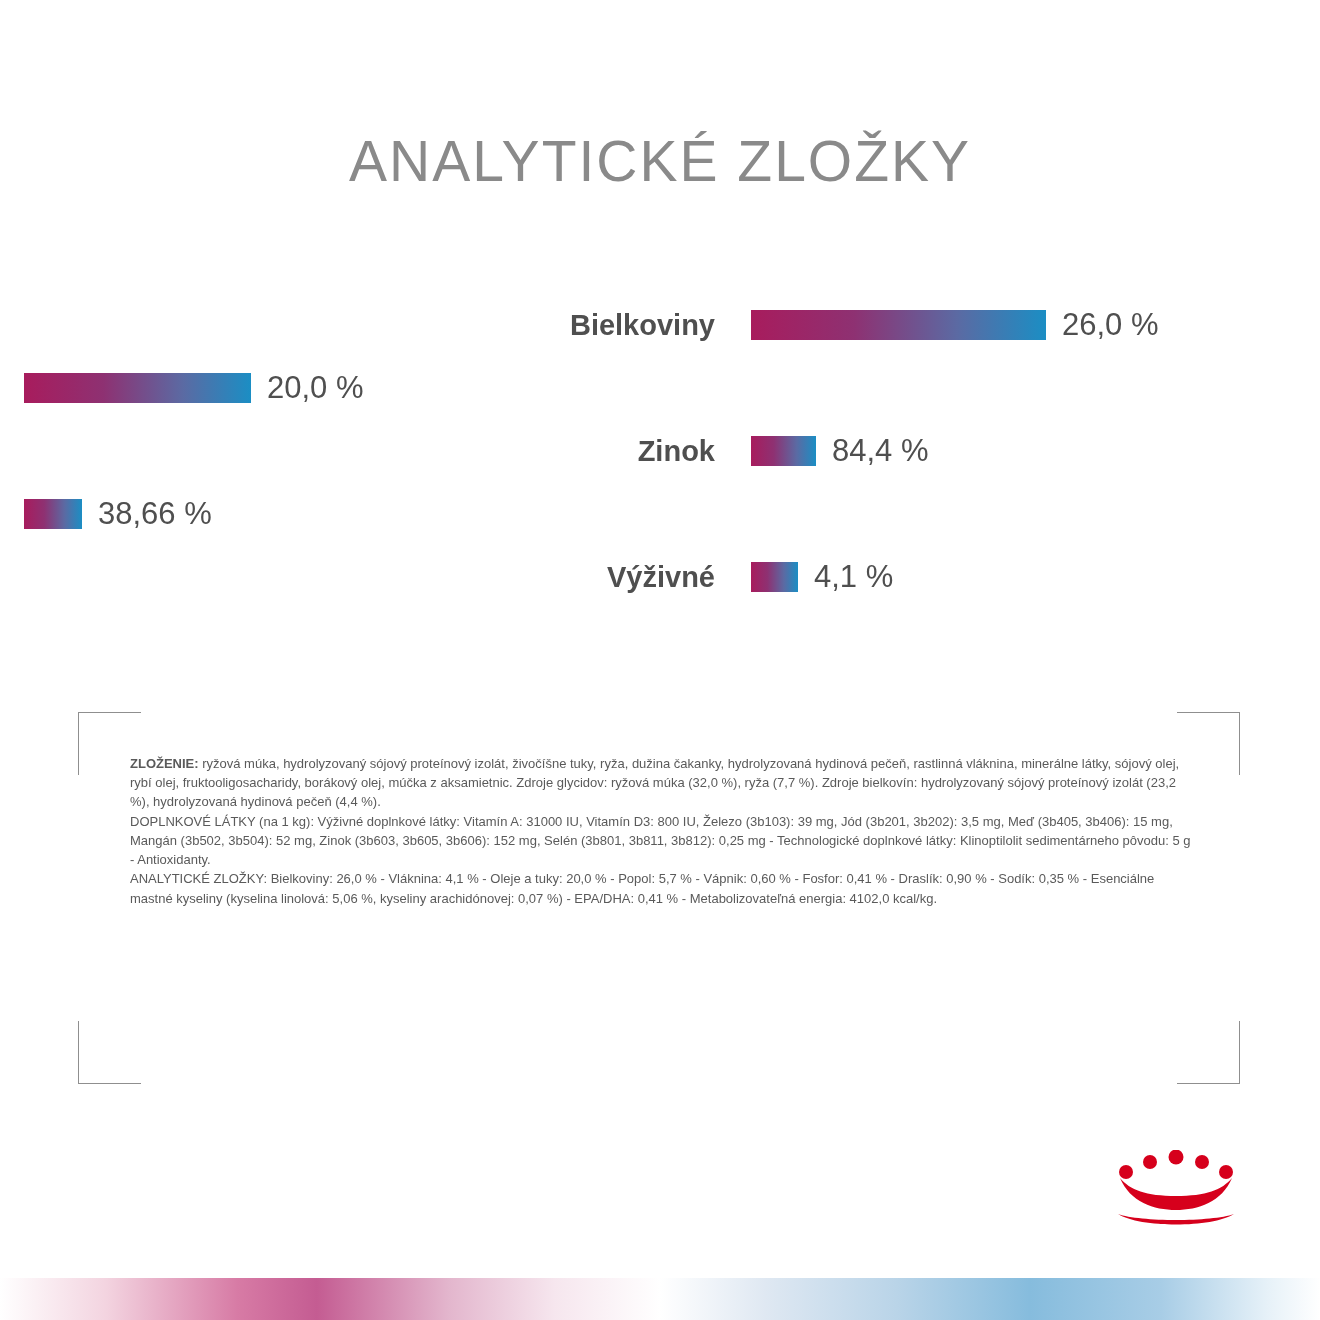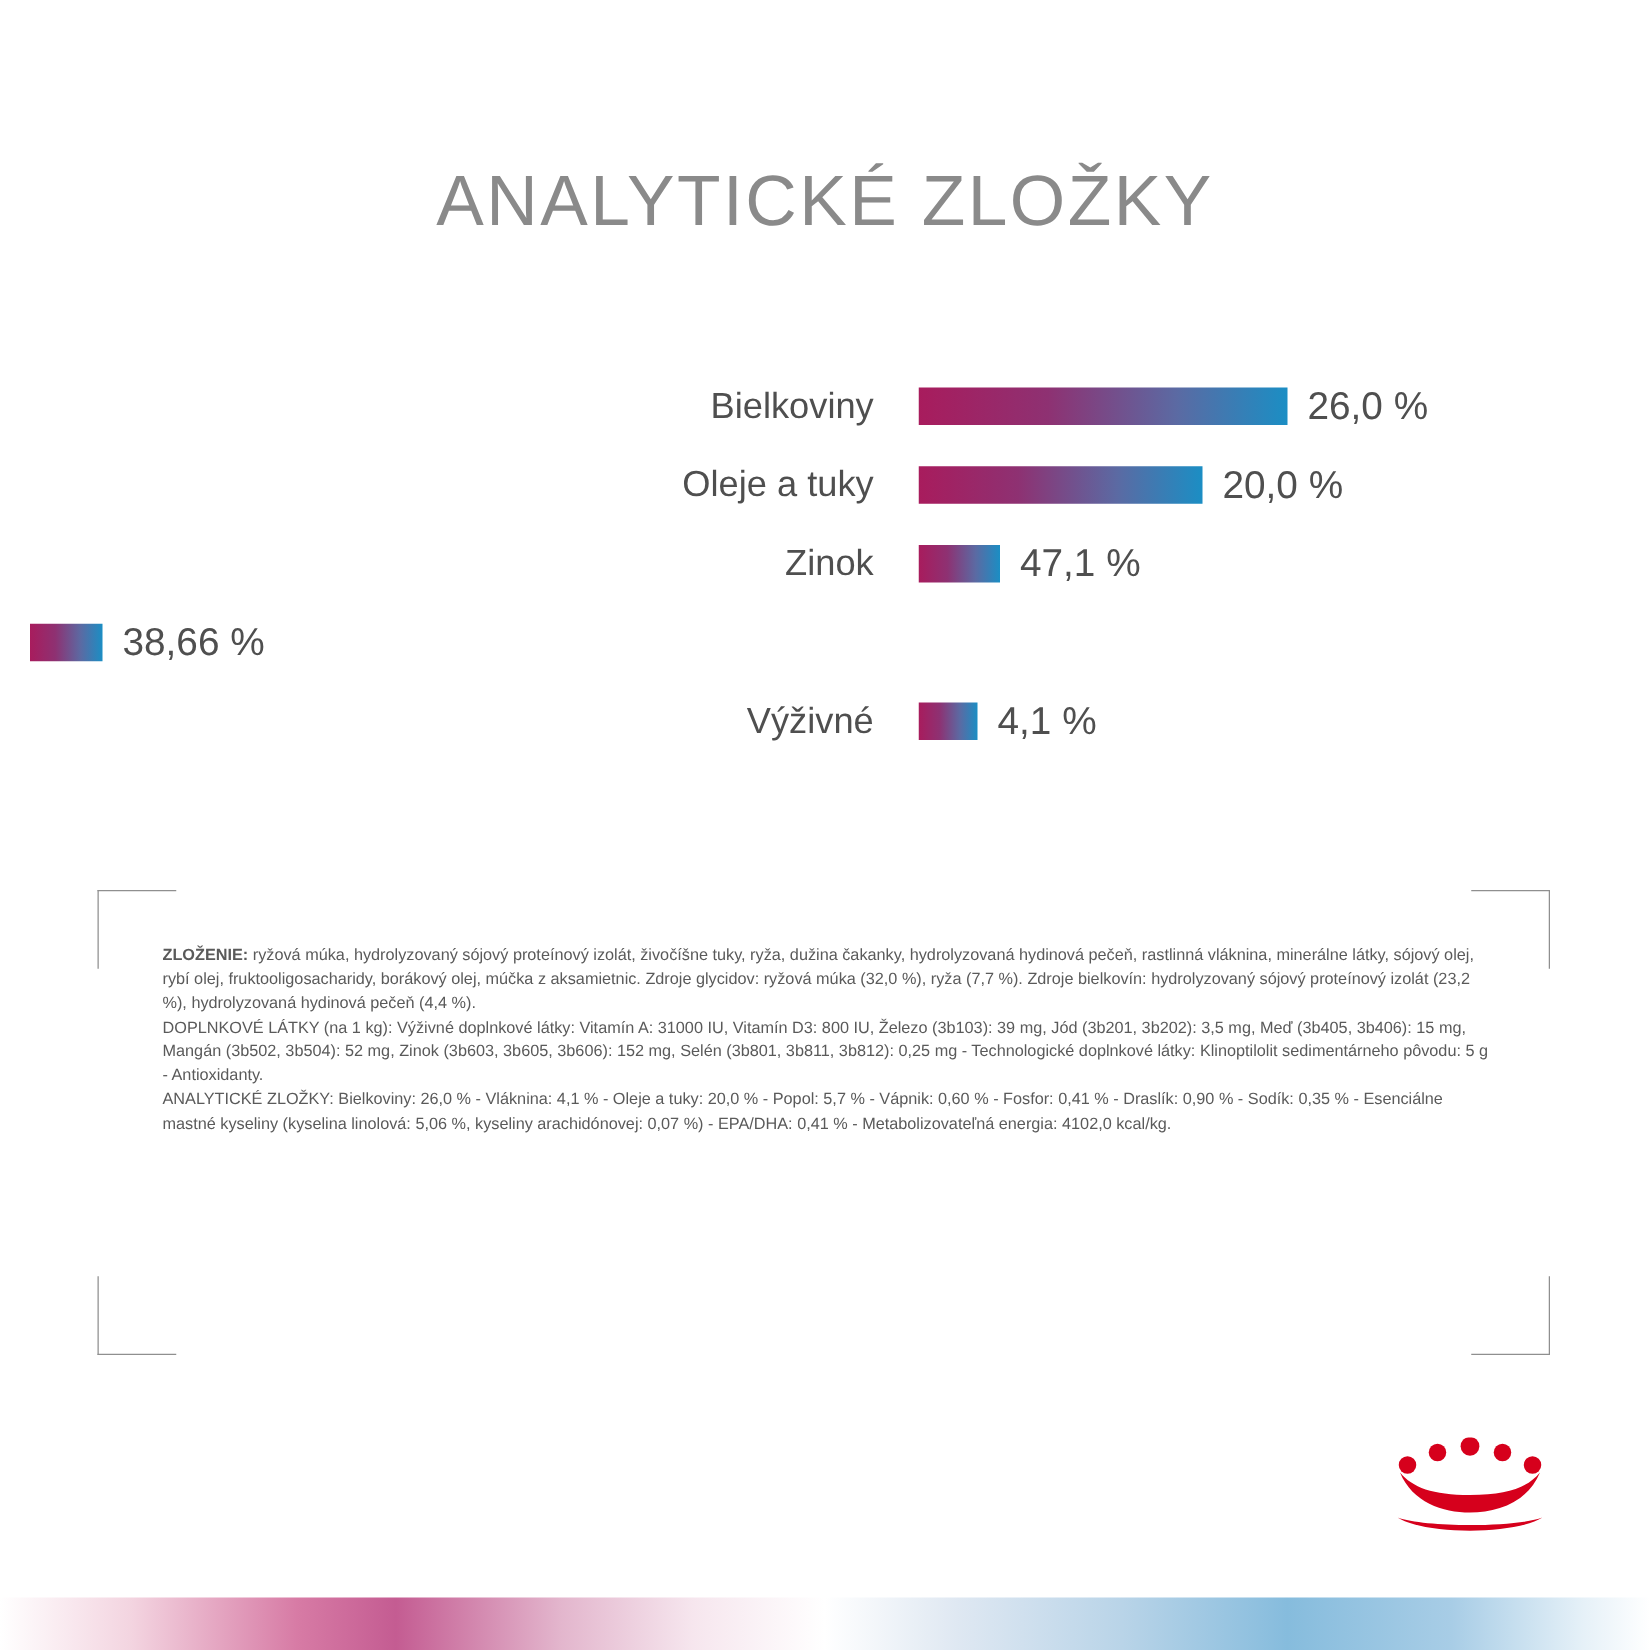--- a/index.html
+++ b/index.html
@@ -42,23 +42,24 @@
     align-items: center;
     height: 58px;
     margin-bottom: 5px;
   }
   .chart-label {
     width: 711px;
     text-align: right;
     padding-right: 12px;
     box-sizing: border-box;
     font-size: 29px;
-    font-weight: 400;
+    font-weight: 700;
     color: #4f4f4f;
     white-space: nowrap;
+    margin-left: 16px;
   }
   .bar-wrap {
     display: flex;
     align-items: center;
     margin-left: 24px;
   }
   .bar {
     height: 30px;
     background: linear-gradient(90deg, #a81c5d 0%, #8e3172 35%, #5b6aa3 70%, #1b8ec4 100%);
   }
@@ -145,32 +146,31 @@
 
   <div class="chart-row">
     <div class="chart-label">Bielkoviny</div>
     <div class="bar-wrap">
       <div class="bar" style="width:295px"></div>
       <div class="bar-value">26,0 %</div>
     </div>
   </div>
 
   <div class="chart-row">
-    <div class="chart-label">Oleje a tuky</div>
     <div class="bar-wrap">
       <div class="bar" style="width:227px"></div>
       <div class="bar-value">20,0 %</div>
     </div>
   </div>
 
   <div class="chart-row">
     <div class="chart-label">Zinok</div>
     <div class="bar-wrap">
       <div class="bar" style="width:65px"></div>
-      <div class="bar-value">47,1 %</div>
+      <div class="bar-value">84,4 %</div>
     </div>
   </div>
 
   <div class="chart-row">
     <div class="bar-wrap">
       <div class="bar" style="width:58px"></div>
       <div class="bar-value">38,66 %</div>
     </div>
   </div>
 

